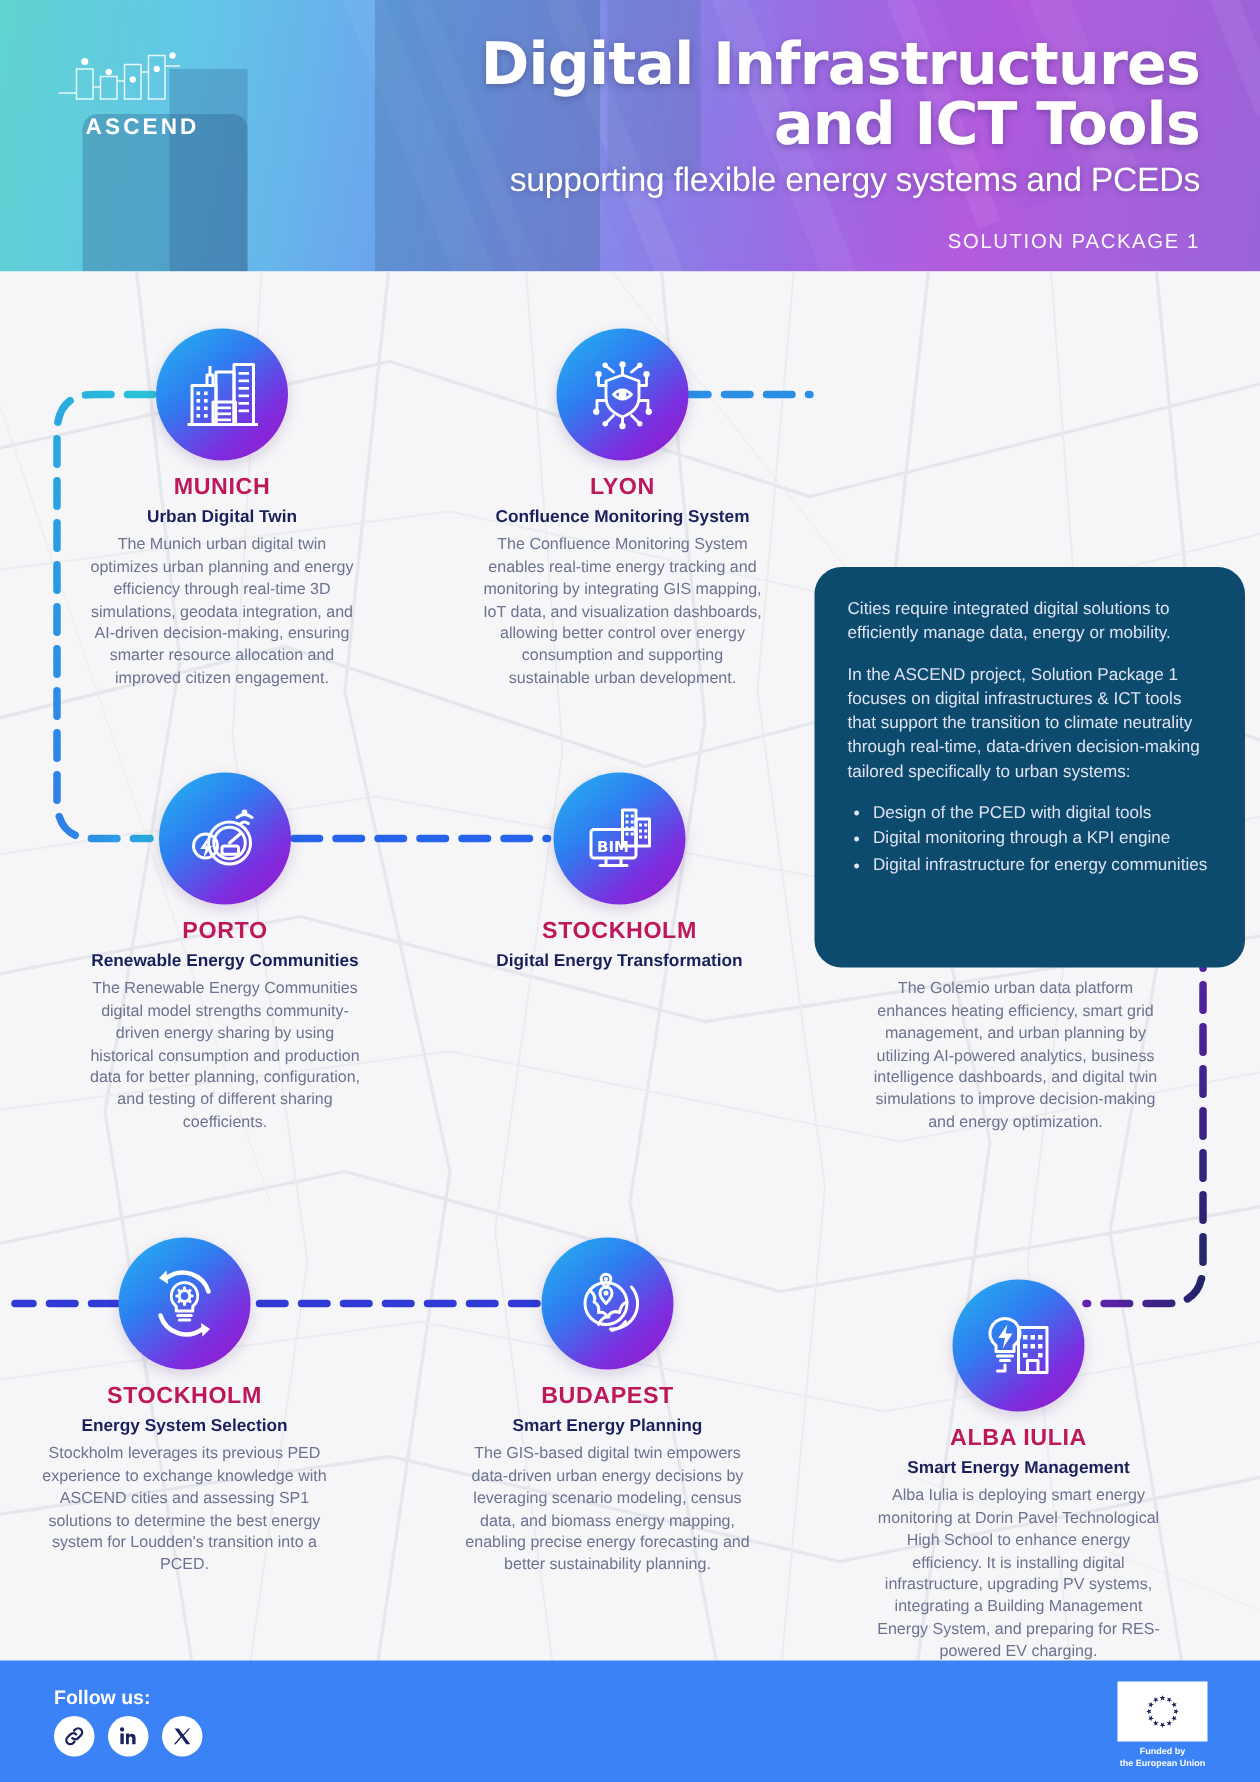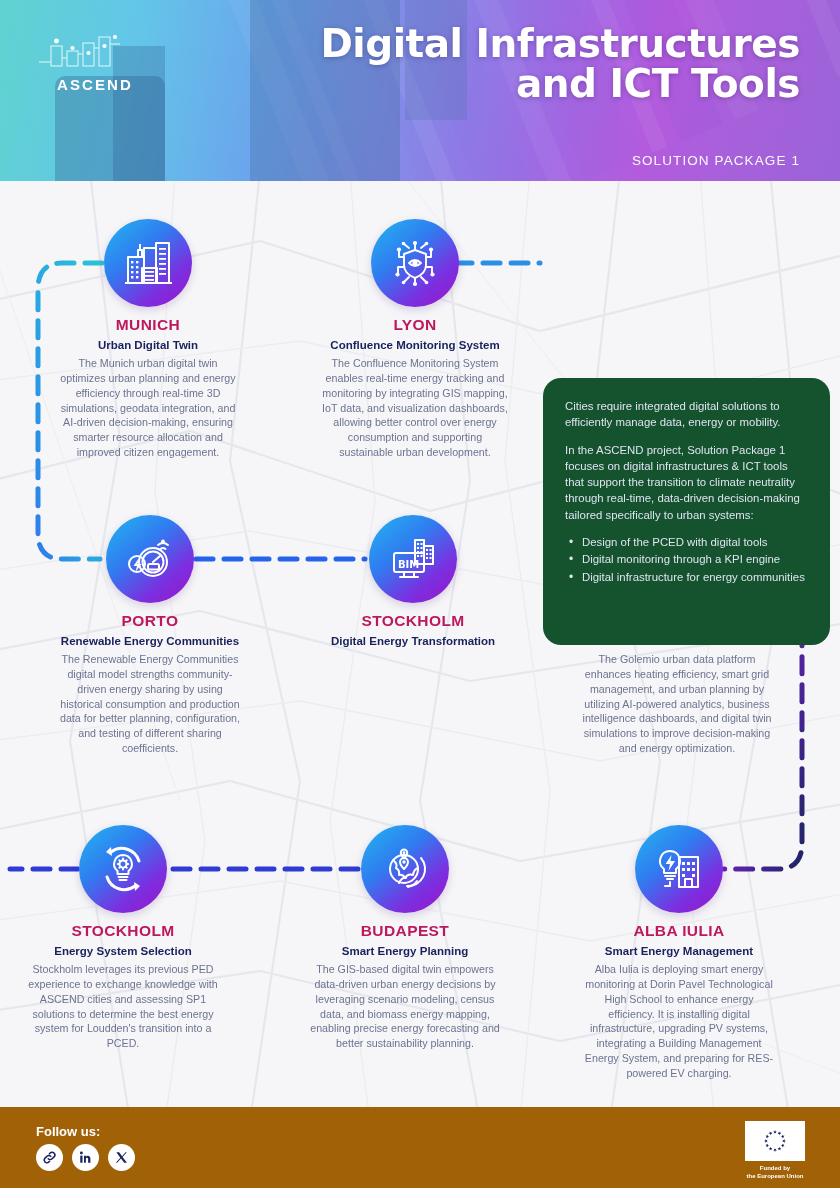--- a/index.html
+++ b/index.html
@@ -85,21 +85,21 @@
   }
   .map-bg { position:absolute; inset:0; opacity:1; }
 
   
   .connectors { position:absolute; inset:0; z-index:1; }
 
   
   .info-panel {
     position:absolute; left:543px; top:197px;
     width:287px; height:267px;
-    background:#14532d; border-radius:18px;
+    background:#0c4a6e; border-radius:18px;
     padding:20px 22px 18px 22px; z-index:4;
   }
   .info-p {
     color:#dfe3f2; font-size:11.4px; line-height:1.43;
     margin-bottom:11px;
   }
   .info-list { list-style:none; margin-top:3px; }
   .info-list li {
     color:#dfe3f2; font-size:11.4px; line-height:1.52;
     padding-left:17px; position:relative;
@@ -129,21 +129,21 @@
     margin-top:4px; line-height:1.25;
   }
   .c-body {
     font-size:10.7px; color:#6c7390; line-height:1.38;
     margin-top:4px;
   }
 
   
   .footer {
     position:relative; width:840px; height:81px;
-    background:#a16207;
+    background:#3b82f6;
   }
   .follow {
     position:absolute; left:36px; top:17px;
     color:#fff; font-size:13px; font-weight:bold;
   }
   .social-row {
     position:absolute; left:36px; top:37px;
     display:flex; gap:9px;
   }
   .soc {
@@ -212,20 +212,21 @@
           <circle cx="82" cy="5" r="2.1"></circle>
         </g>
       </svg>
     </div>
     <div class="logo-text">ASCEND</div>
   </div>
 
   <div class="title-block">
     <div class="title-l1">Digital Infrastructures</div>
     <div class="title-l2">and ICT Tools</div>
+    <div class="title-sub">supporting flexible energy systems and PCEDs</div>
   </div>
 
   <div class="solution-pkg">SOLUTION PACKAGE 1</div>
 </div>
 
 <div class="main">
 
   <svg class="map-bg" viewBox="0 0 840 926" preserveAspectRatio="none">
     <rect width="840" height="926" fill="#f6f6f8"></rect>
     <g stroke="#e6e7ec" stroke-width="2.2" fill="none">
@@ -500,21 +501,21 @@
           <circle cx="27" cy="21" r="1.7"></circle>
           <circle cx="27" cy="11.7" r="1.4"></circle>
         </g>
       </svg>
     </div>
     <div class="c-name">BUDAPEST</div>
     <div class="c-sub">Smart Energy Planning</div>
     <div class="c-body">The GIS-based digital twin empowers data-driven urban energy decisions by leveraging scenario modeling, census data, and biomass energy mapping, enabling precise energy forecasting and better sustainability planning.</div>
   </div>
 
-  <div class="card" style="left:584px; top:644px; width:190px;">
+  <div class="card" style="left:584px; top:672px; width:190px;">
     <div class="circle">
       <svg width="56" height="56" viewBox="0 0 56 56">
         <g stroke="#fff" stroke-width="2" fill="none" stroke-linejoin="round" stroke-linecap="round">
           <path d="M19 10 a10 10 0 0 0 -6 18 v4 h12 v-4 A10 10 0 0 0 19 10 Z"></path>
           <path d="M14 35 h10"></path>
             <path d="M16 38 h6"></path>
           <path d="M19 41 v4 h-5"></path>
           <rect x="28" y="16" width="19" height="30"></rect>
           <path d="M34 46 v-8 h7 v8"></path>
         </g>

